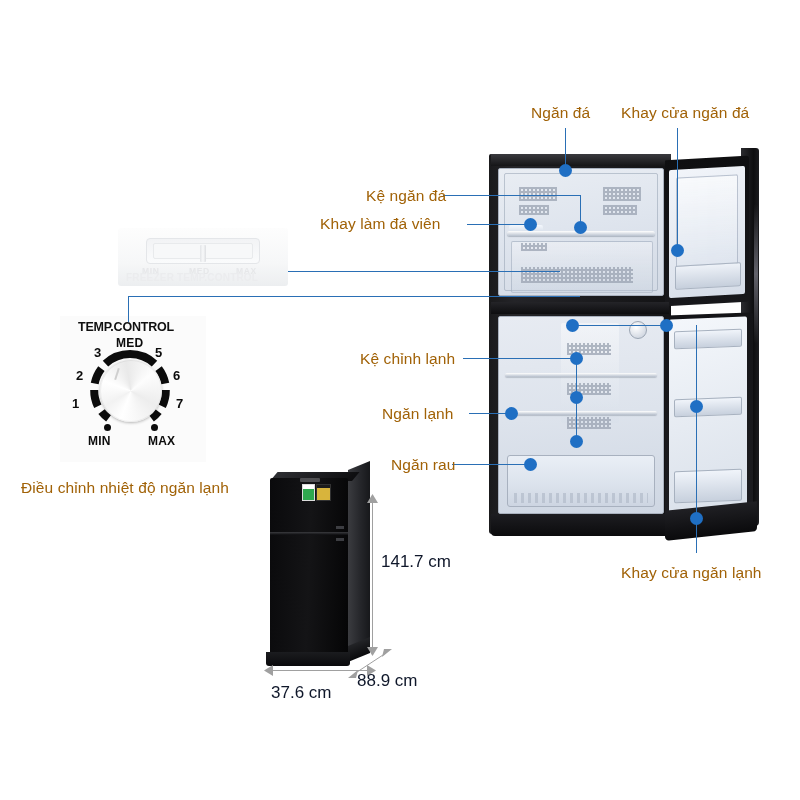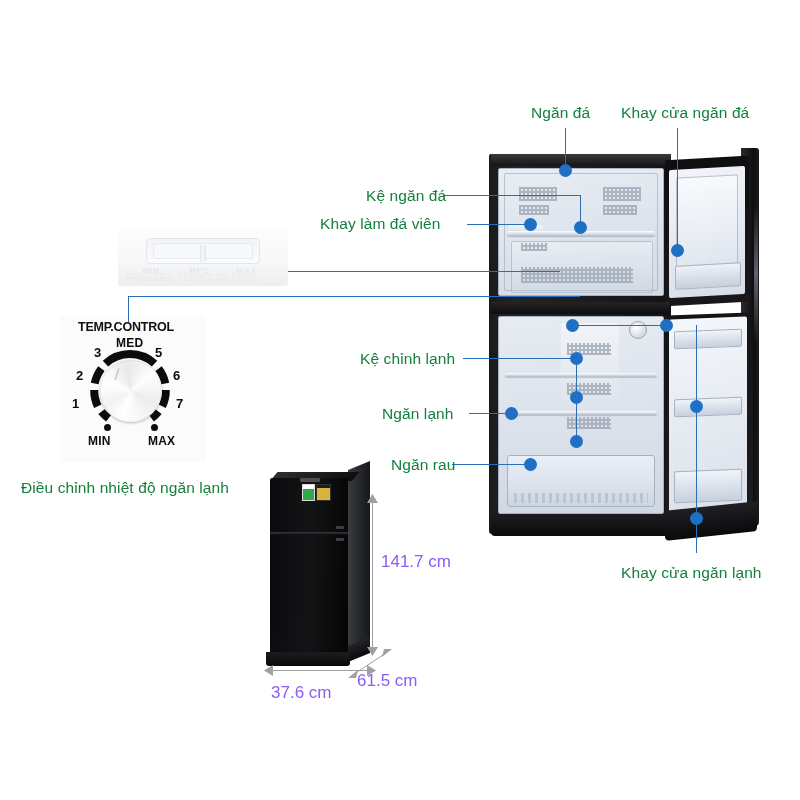--- a/index.html
+++ b/index.html
@@ -17,29 +17,29 @@
   }
   #stage {
     position: absolute;
     inset: 0;
     width: 800px;
     height: 800px;
   }
   
   .callout {
     position: absolute;
-    color: #15803d;
+    color: #a16207;
     font-size: 15.5px;
     line-height: 1;
     white-space: nowrap;
     letter-spacing: 0.1px;
   }
   .dim-label {
     position: absolute;
-    color: #8b5cf6;
+    color: #0f172a;
     font-size: 17px;
     line-height: 1;
     white-space: nowrap;
   }
   
   .lead {
     position: absolute;
     background: #2a6fb5;
   }
   .lead.h { height: 1px; }
@@ -581,21 +581,21 @@
     <polygon points="0,6.5 9,1 9,12" fill="#a0a0a0"></polygon>
     <polygon points="112,6.5 103,1 103,12" fill="#a0a0a0"></polygon>
   </svg>
   <div class="dim-label" style="left:271px;top:684px;">37.6 cm</div>
 
   <svg style="position:absolute;left:348px;top:648px;width:44px;height:32px;">
     <line x1="6" y1="26" x2="38" y2="5" stroke="#a0a0a0" stroke-width="1"></line>
     <polygon points="0,30 10,22 8,30" fill="#a0a0a0"></polygon>
     <polygon points="44,1 34,9 36,1" fill="#a0a0a0"></polygon>
   </svg>
-  <div class="dim-label" style="left:357px;top:672px;">61.5 cm</div>
+  <div class="dim-label" style="left:357px;top:672px;">88.9 cm</div>
 
   <div class="lead v" style="left:565px;top:128px;height:42px;"></div>
   <div class="dot" style="left:559px;top:164px;"></div>
 
   <div class="lead v" style="left:677px;top:128px;height:122px;"></div>
   <div class="dot" style="left:671px;top:244px;"></div>
 
   <div class="lead h" style="left:443px;top:195px;width:137px;"></div>
   <div class="lead v" style="left:580px;top:195px;height:31px;"></div>
   <div class="dot" style="left:574px;top:221px;"></div>

